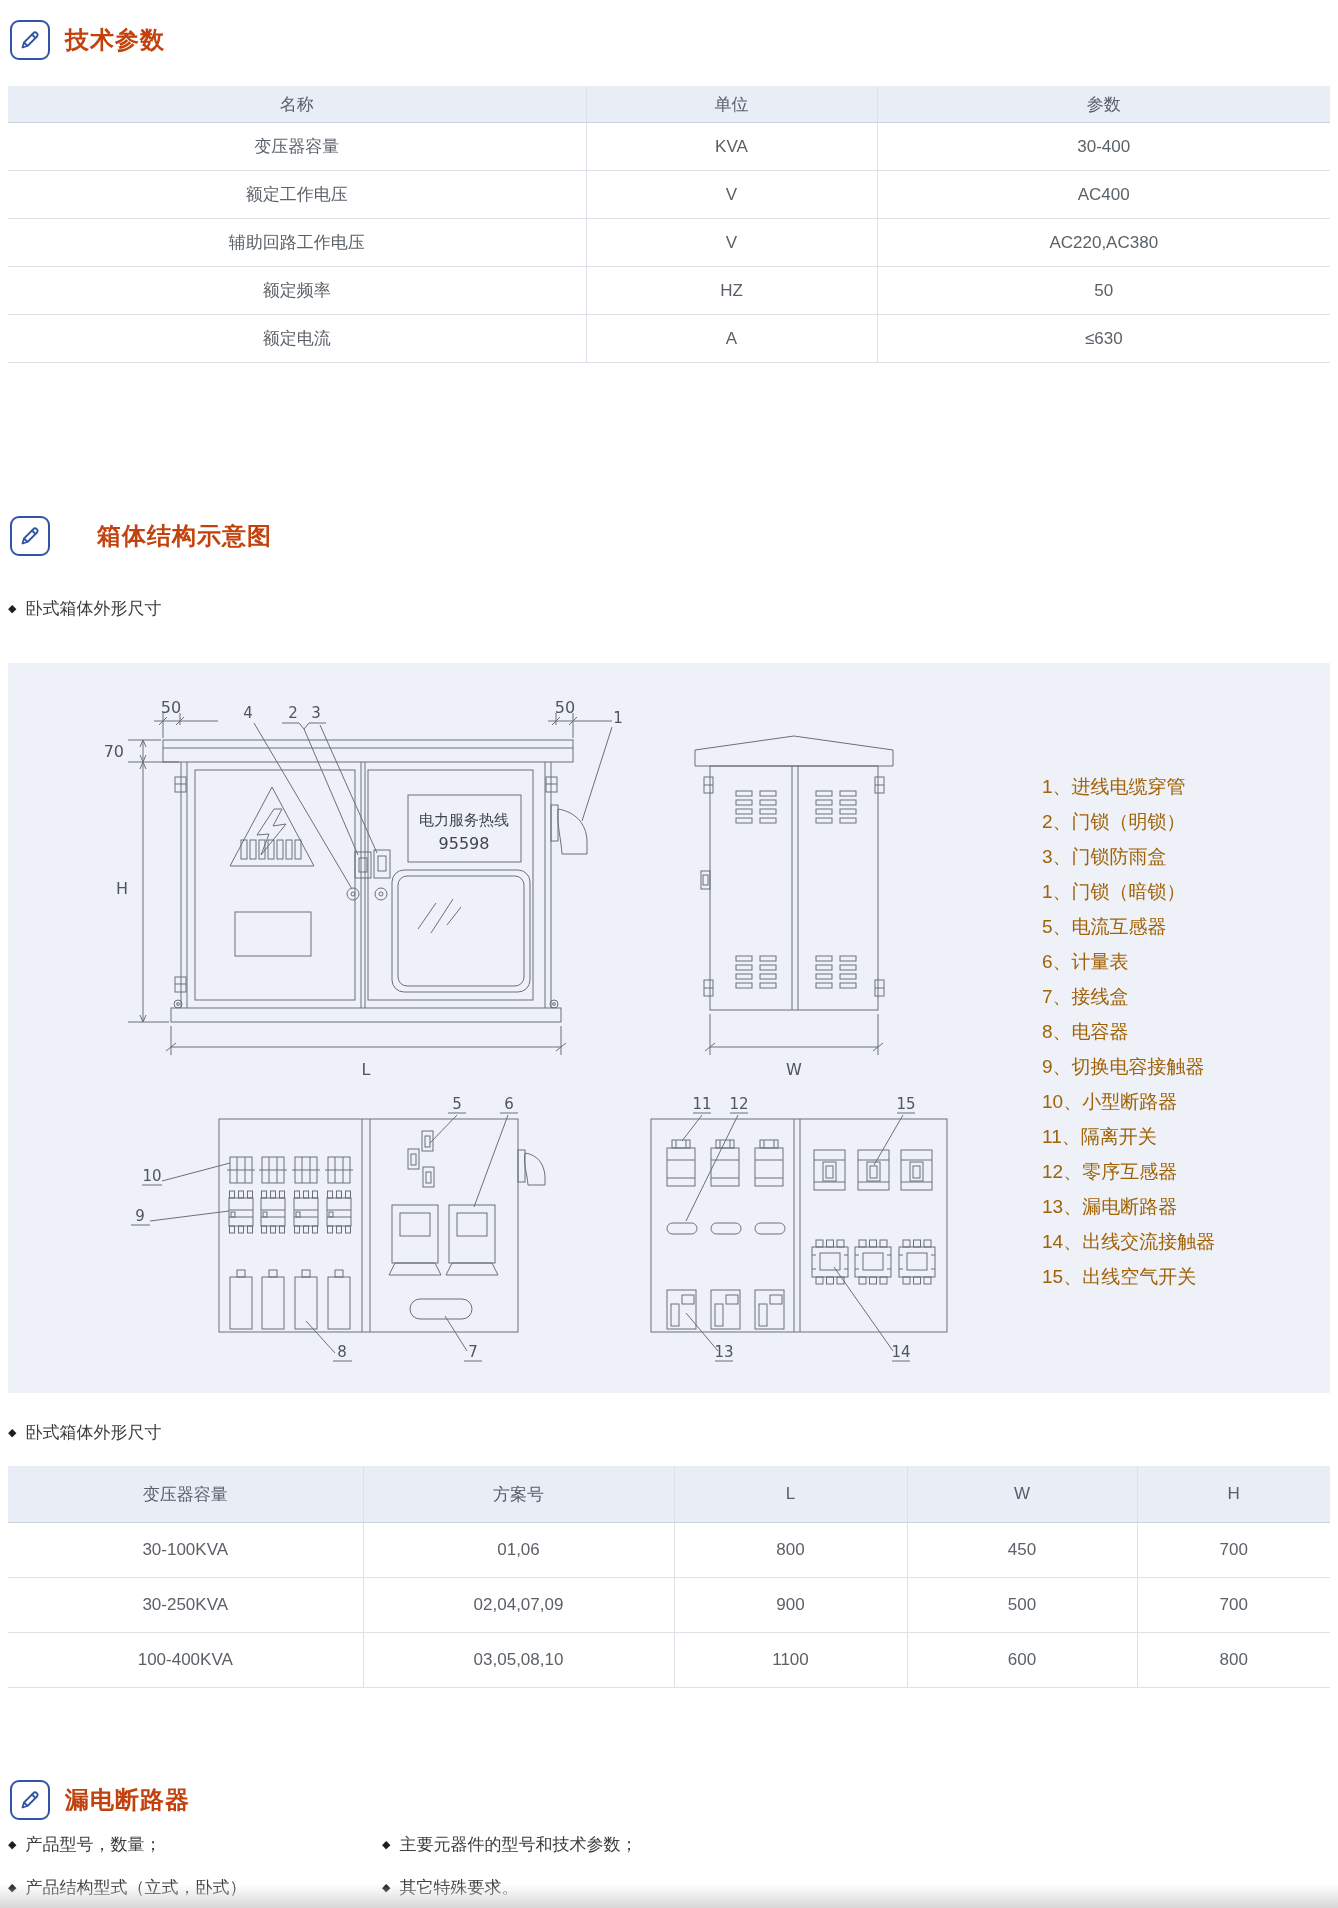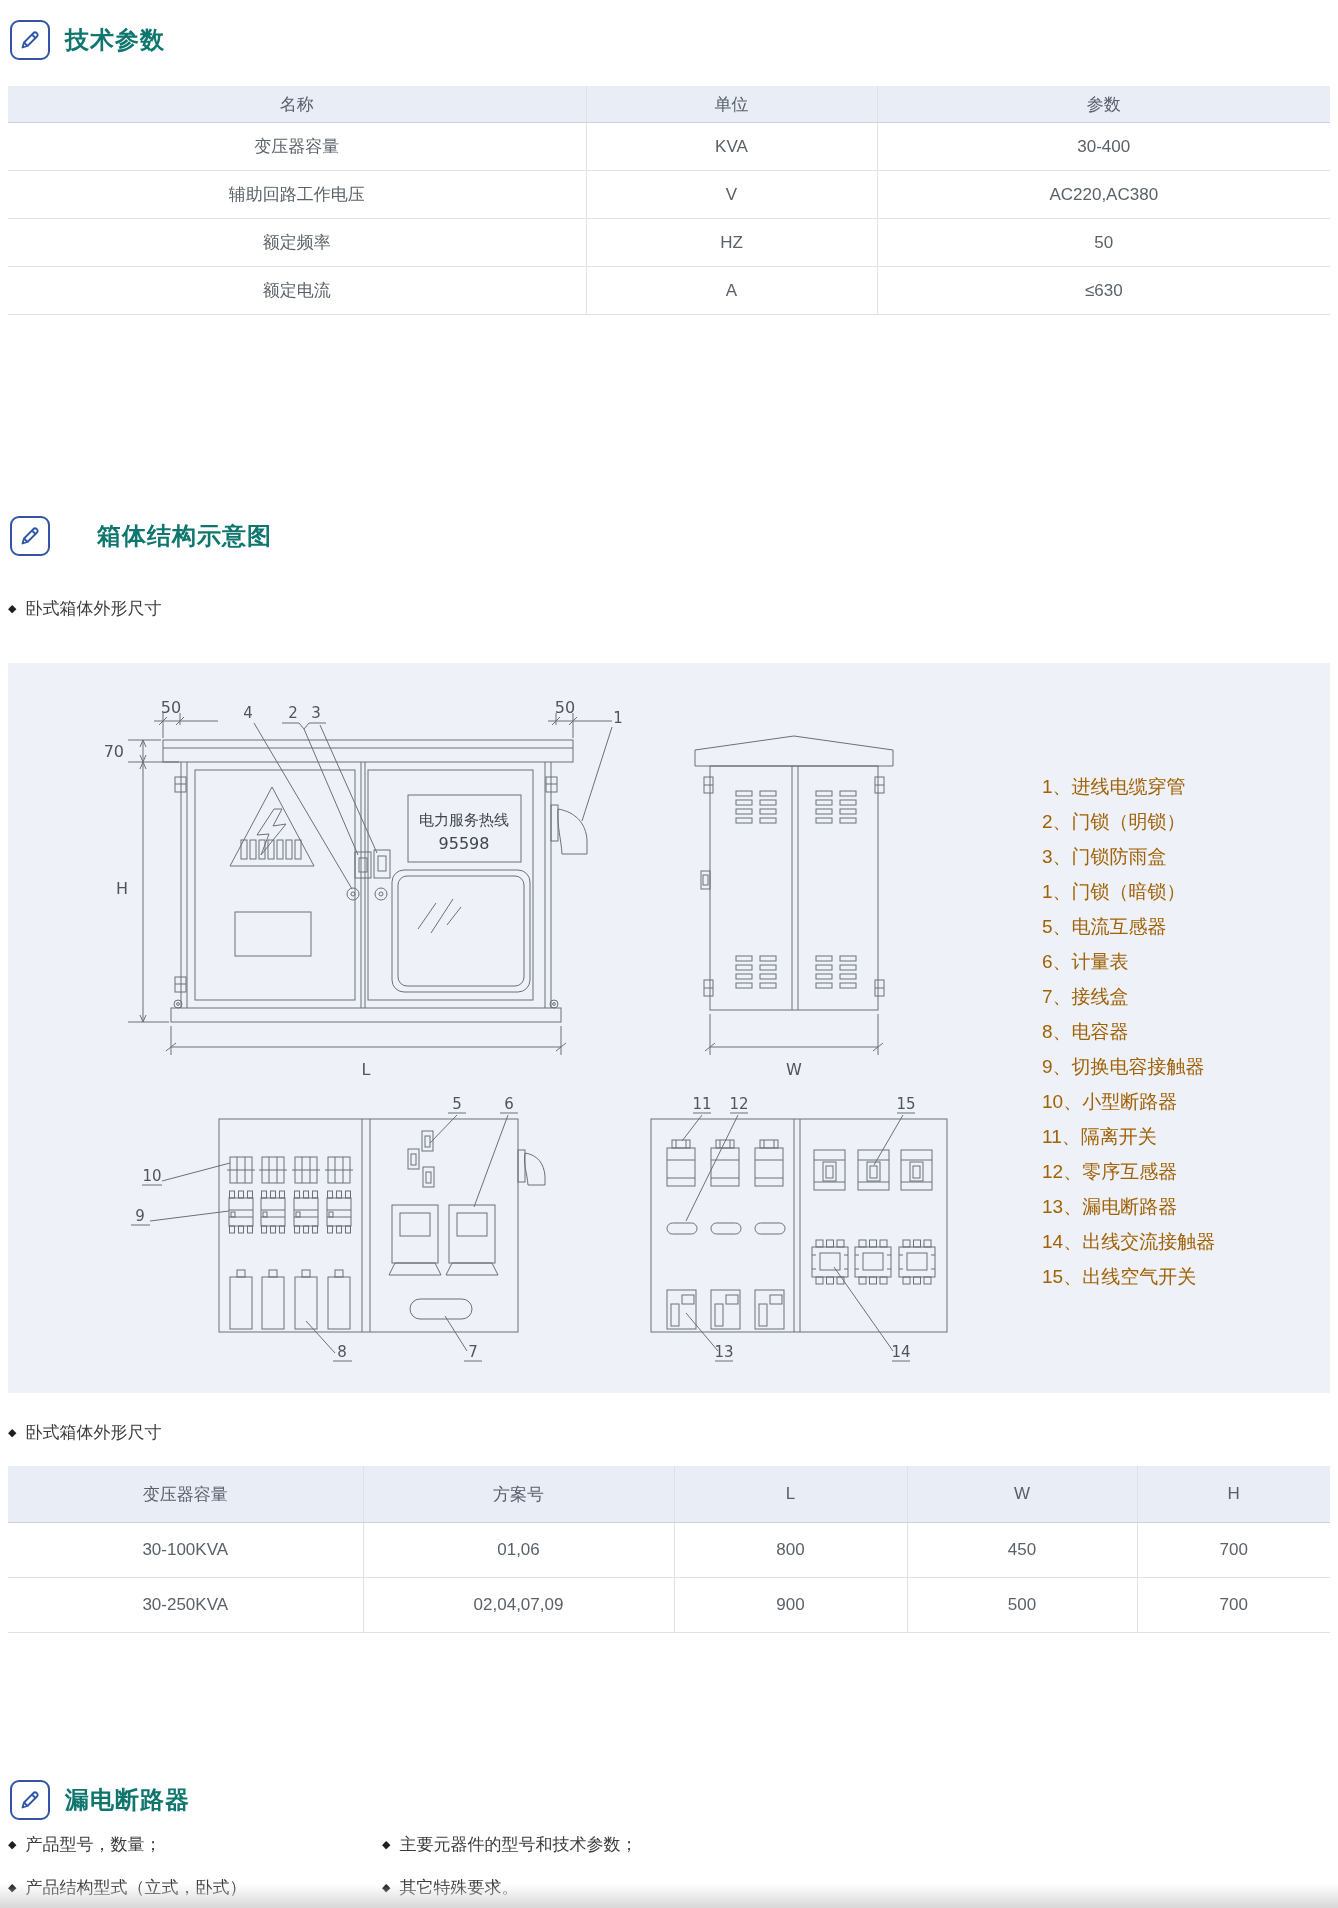--- a/index.html
+++ b/index.html
@@ -3,21 +3,21 @@
 <meta charset="utf-8">
 <style>
   html,body{margin:0;padding:0;}
   body{
     width:1338px;height:1908px;position:relative;background:#ffffff;
     font-family:"Liberation Sans","DejaVu Sans",sans-serif;overflow:hidden;
   }
   .sec-header{position:absolute;left:10px;display:flex;align-items:center;gap:15px;}
   .icon-box{width:40px;height:40px;box-sizing:border-box;border:2px solid #2f55a4;border-radius:9px;
     background:#fff;display:flex;align-items:center;justify-content:center;}
-  .sec-title{font-size:24px;font-weight:bold;color:#0f766e;letter-spacing:1px;}
+  .sec-title{font-size:24px;font-weight:bold;color:#c2410c;letter-spacing:1px;}
 
   table.dtable{position:absolute;left:8px;width:1322px;border-collapse:collapse;table-layout:fixed;}
   .dtable th{background:#e9edf6;font-weight:normal;color:#59606b;font-size:17px;text-align:center;
     border-bottom:1px solid #ccd2dc;}
   .dtable td{text-align:center;color:#5a6168;font-size:17px;border-bottom:1px solid #dde1e8;background:#fff;}
   .dtable .vline{border-right:1px solid #dde1e8;}
   table.t1{top:86px;} .t1 th{height:34px;} .t1 td{height:45px;}
   table.t2{top:1466px;} .t2 th{height:54px;} .t2 td{height:52px;}
 
   .bullet-line{position:absolute;display:flex;align-items:center;gap:9px;font-size:17px;color:#3c3c3c;white-space:nowrap;}
@@ -61,20 +61,25 @@
   <tbody>
       <tr>
     <th class="vline">名称</th>
     <th class="vline">单位</th>
     <th>参数</th>
   </tr>
   <tr>
     <td class="vline">变压器容量</td>
     <td class="vline">KVA</td>
     <td>30-400</td>
+  </tr>
+  <tr>
+    <td class="vline">额定工作电压</td>
+    <td class="vline">V</td>
+    <td>AC400</td>
   </tr>
   <tr>
     <td class="vline">辅助回路工作电压</td>
     <td class="vline">V</td>
     <td>AC220,AC380</td>
   </tr>
   <tr>
     <td class="vline">额定频率</td>
     <td class="vline">HZ</td>
     <td>50</td>
@@ -464,20 +469,27 @@
     <td class="vline">450</td>
     <td>700</td>
   </tr>
   <tr>
     <td class="vline">30-250KVA</td>
     <td class="vline">02,04,07,09</td>
     <td class="vline">900</td>
     <td class="vline">500</td>
     <td>700</td>
   </tr>
+  <tr>
+    <td class="vline">100-400KVA</td>
+    <td class="vline">03,05,08,10</td>
+    <td class="vline">1100</td>
+    <td class="vline">600</td>
+    <td>800</td>
+  </tr>
 </tbody>
   </table>
 
 <div class="sec-header" style="top:1780px;">
   <div class="icon-box">
     <svg width="24" height="24" viewBox="0 0 24 24">
       <g stroke="#2f55a4" stroke-width="1.8" fill="none" stroke-linejoin="round">
         <path d="M4.5 19.5 L6 14.5 L15.5 5 Q17 3.5 18.8 5.2 Q20.5 7 19 8.5 L9.5 18 Z"></path>
         <path d="M6 14.5 L9.5 18"></path>
           <path d="M14 6.5 L17.5 10"></path>

